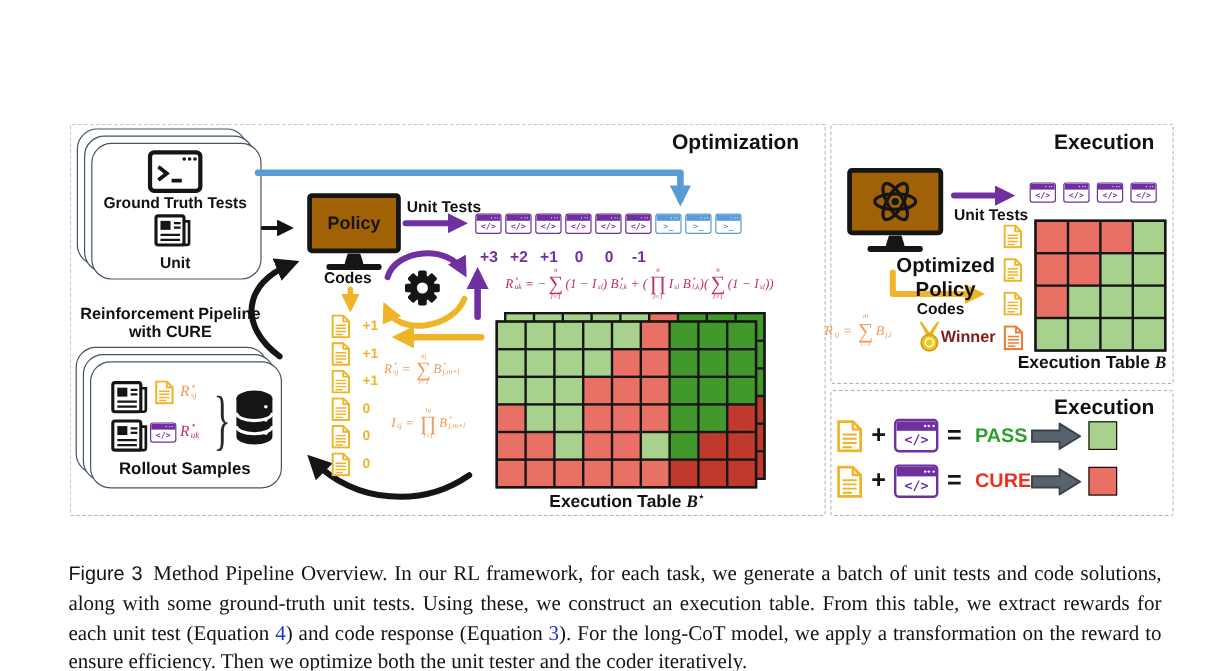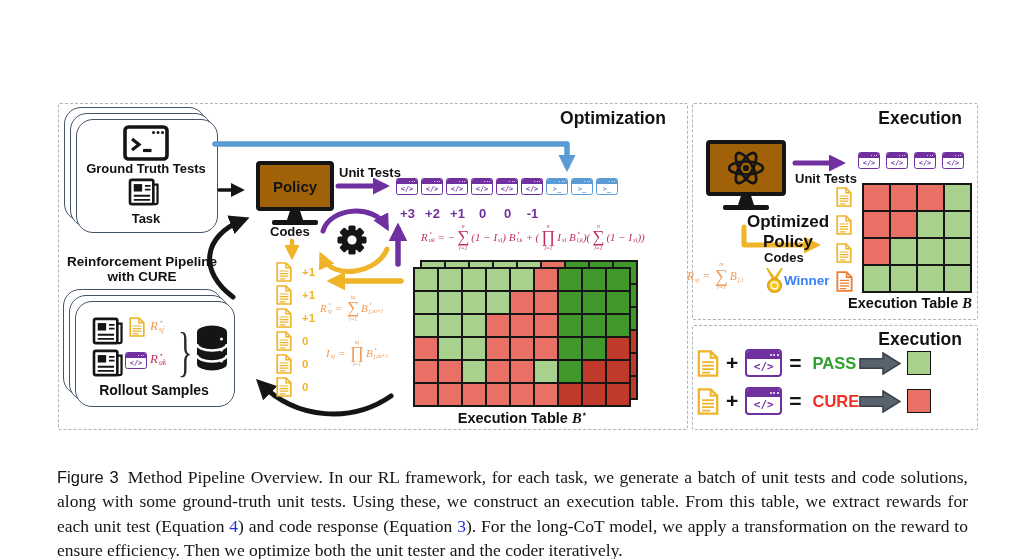--- a/index.html
+++ b/index.html
@@ -100,21 +100,21 @@
   <span class="abs" style="left:128px;top:178px;">
       <svg width="32" height="28" viewBox="0 0 34 30">
         <rect x="2" y="2" width="25" height="26" rx="2" fill="#fff" stroke="#151515" stroke-width="2.8"></rect>
         <path d="M27,7 h4.5 v19 a2,2 0 0 1 -2,2 h-4" fill="none" stroke="#151515" stroke-width="2.4"></path>
         <rect x="6" y="6.5" width="9" height="8" fill="#151515"></rect>
         <g stroke="#151515" stroke-width="2">
           <path d="M18,8.5 h6 M18,12.5 h6 M6,19 h17.5 M6,23.5 h17.5"></path>
         </g>
       </svg>
     </span>
-  <div class="lbl" style="left:78px;top:211px;width:136px;text-align:center;font-size:13px;">Task</div>
+  <div class="lbl" style="left:78px;top:211px;width:136px;text-align:center;font-size:13px;">Unit</div>
 
   <div class="card" style="left:63px;top:289px;width:158px;height:104px;"></div>
   <div class="card" style="left:69px;top:295px;width:158px;height:104px;"></div>
   <div class="card" style="left:75px;top:301px;width:158px;height:104px;"></div>
 
   <svg class="overlay" width="1024" height="559" viewBox="0 0 1024 559">
     <defs>
       <marker id="mb" viewBox="0 0 10 10" refX="6.5" refY="5" markerWidth="4" markerHeight="4" orient="auto">
           <path d="M0,0 L10,5 L0,10 z" fill="#151515"></path>
         </marker>
@@ -704,21 +704,21 @@
       </span>
     </span>
   <span class="abs" style="left:766px;top:268px;">
       <svg width="17" height="26" viewBox="0 0 17 26">
         <polygon points="2,0 8.5,9 15,0 17,0 10.5,12 6.5,12 0,0" fill="#e9b41f"></polygon>
         <polygon points="5.5,0 8.5,4.5 11.5,0" fill="#fff"></polygon>
         <circle cx="8.5" cy="17.5" r="6.8" fill="#f6c623" stroke="#d99e17" stroke-width="1.6"></circle>
         <circle cx="8.5" cy="17.5" r="3.4" fill="none" stroke="#fff" stroke-width="1.2"></circle>
       </svg>
     </span>
-  <div class="lbl" style="left:784px;top:273px;font-size:13.5px;color:#3b82f6;">Winner</div>
+  <div class="lbl" style="left:784px;top:273px;font-size:13.5px;color:#7f1d1d;">Winner</div>
   <div class="doccol" style="left:836px;top:187px;gap:8px;">
       <span>
         <svg width="16" height="20" viewBox="0 0 16 20">
           <path d="M1.2,1 H10 L14.8,5.8 V19 H1.2 Z" fill="#fff" stroke="#f0b429" stroke-width="1.7"></path>
           <path d="M10,1 V5.8 H14.8" fill="none" stroke="#f0b429" stroke-width="1.5"></path>
           <g stroke="#f0b429" stroke-width="1.2">
             <path d="M3.6,9 h8.8 M3.6,11.6 h8.8 M3.6,14.2 h8.8 M3.6,16.8 h6"></path>
           </g>
         </svg>
       </span>

